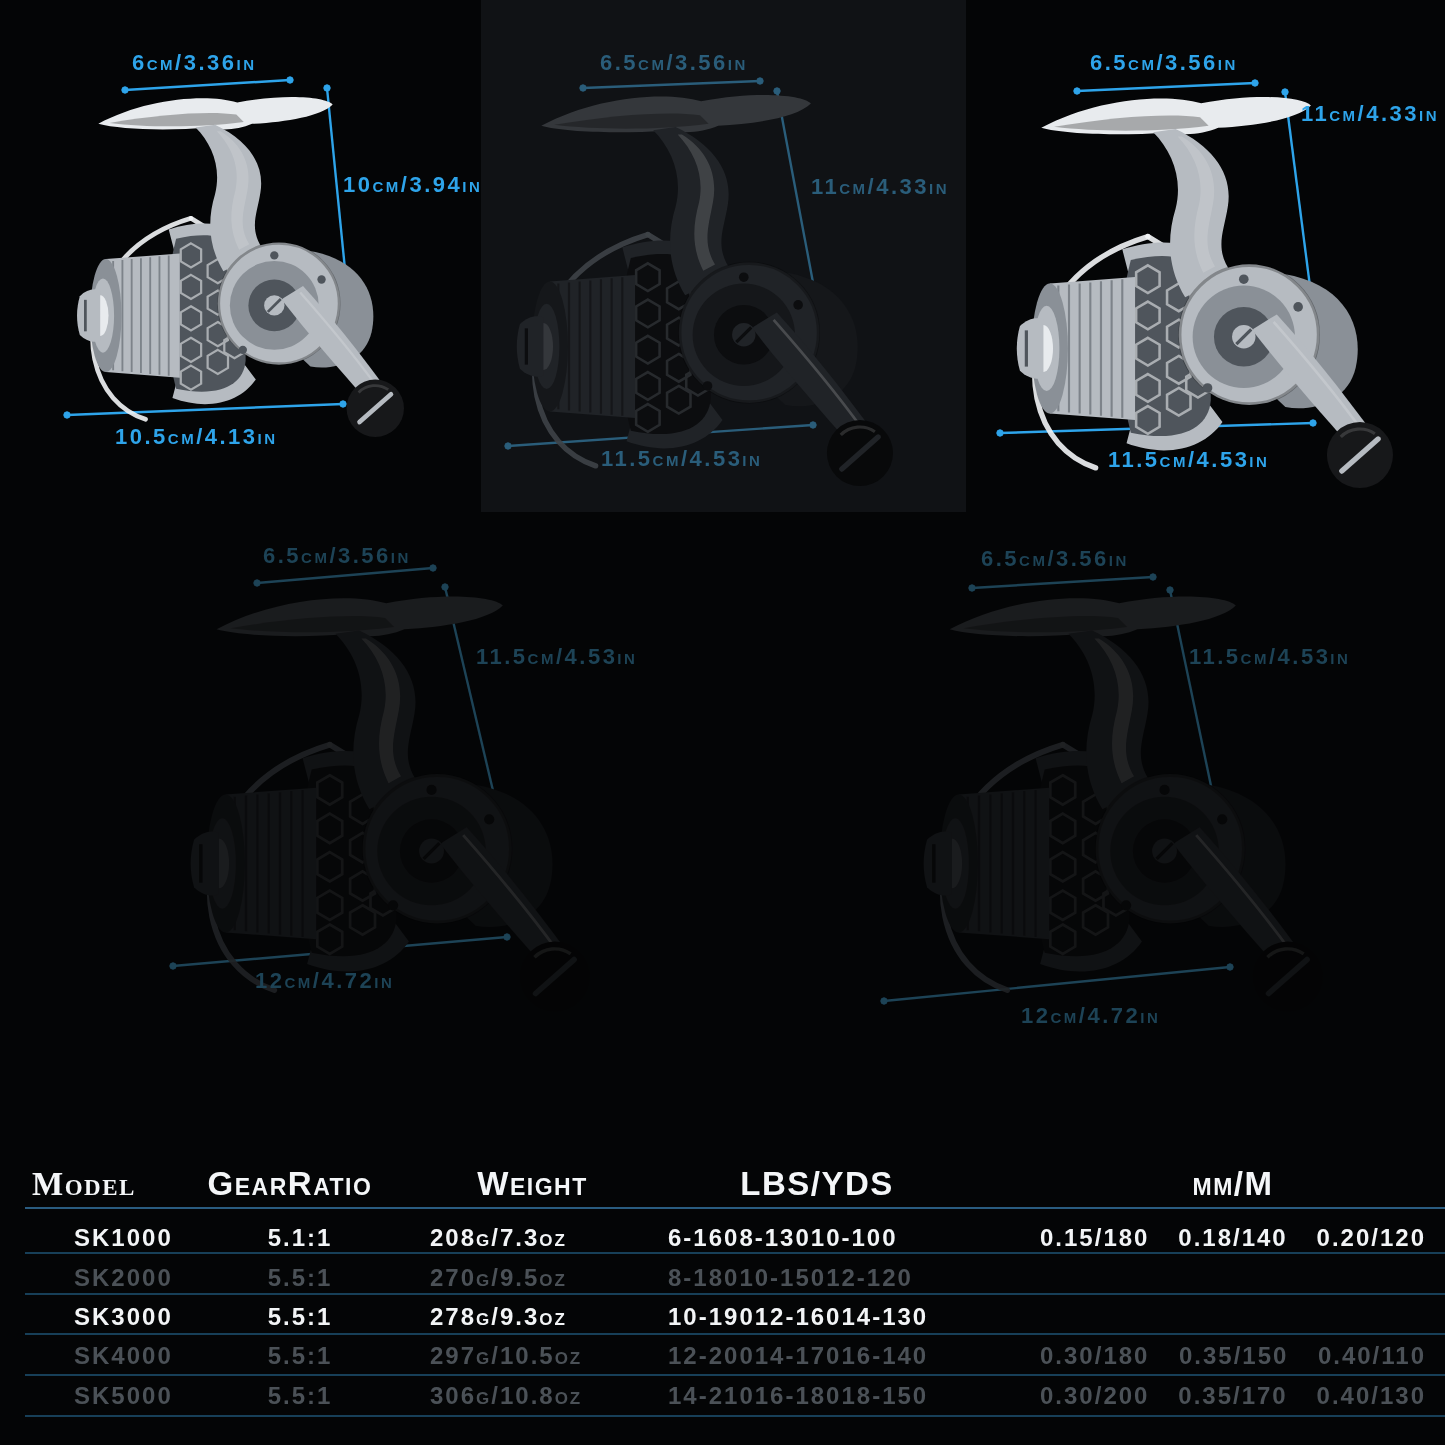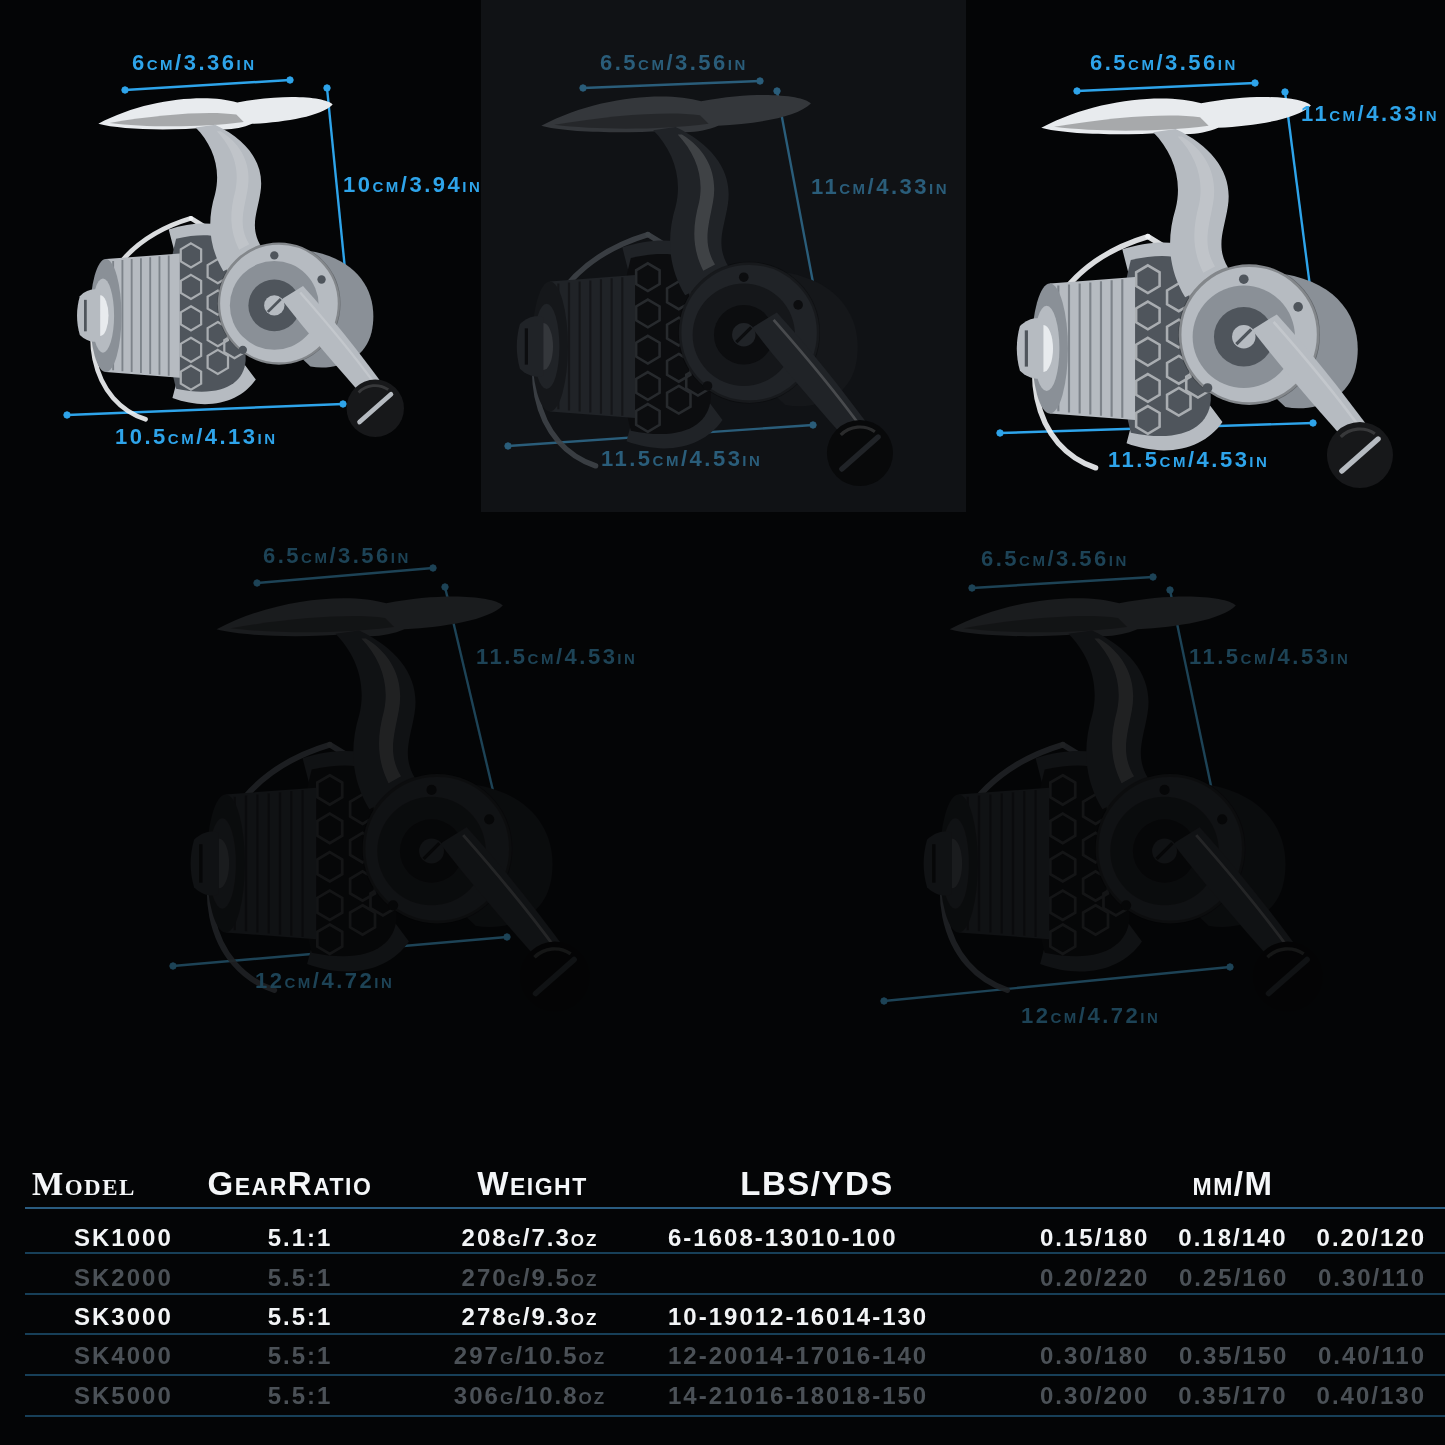--- a/index.html
+++ b/index.html
@@ -28,21 +28,21 @@
   .t-header{position:absolute;top:12px;left:0;width:1445px;height:44px;line-height:44px;
             font-weight:bold;font-variant:small-caps;font-size:33px;letter-spacing:1.5px;
             color:#f4f6f8;}
   .t-row{position:absolute;left:0;width:1445px;height:40px;line-height:40px;
          font-weight:bold;font-variant:small-caps;font-size:24px;letter-spacing:2px;}
   .row-bright{color:var(--row-bright);}
   .row-dim{color:var(--row-dim);}
   .c{position:absolute;top:0;}
   .c-model{left:30px;width:150px;margin-left:44px;}
   .c-gear{left:235px;width:130px;text-align:center;}
-  .c-weight{left:430px;width:200px;text-align:center;}
+  .c-weight{left:430px;width:200px;}
   .c-lbs{left:668px;width:298px;display:flex;}
   .c-mm{left:1040px;width:386px;display:flex;justify-content:space-between;}
   .h-model{left:32px;font-family:Liberation Serif, serif;}
   .h-gear{left:185px;width:210px;text-align:center;}
   .h-weight{left:440px;width:185px;text-align:center;}
   .h-lbs{left:668px;width:298px;text-align:center;}
   .h-mm{left:1040px;width:386px;text-align:center;}
 </style>
 </head>
 <body>
@@ -255,24 +255,24 @@
         <span>0.18/140</span>
         <span>0.20/120</span>
       </span>
     </div>
     <div class="t-line" style="top:102px"></div>
 
     <div class="t-row row-dim" style="top:108px">
       <span class="c c-model">SK2000</span>
       <span class="c c-gear">5.5:1</span>
       <span class="c c-weight">270g/9.5oz</span>
-      <span class="c c-mm">
-        <span>0.20/220</span>
-        <span>0.25/160</span>
-        <span>0.30/110</span>
+      <span class="c c-lbs">
+        <span>8-180</span>
+        <span>10-150</span>
+        <span>12-120</span>
       </span>
     </div>
     <div class="t-line" style="top:143px"></div>
 
     <div class="t-row row-bright" style="top:147px">
       <span class="c c-model">SK3000</span>
       <span class="c c-gear">5.5:1</span>
       <span class="c c-weight">278g/9.3oz</span>
       <span class="c c-lbs">
         <span>10-190</span>

